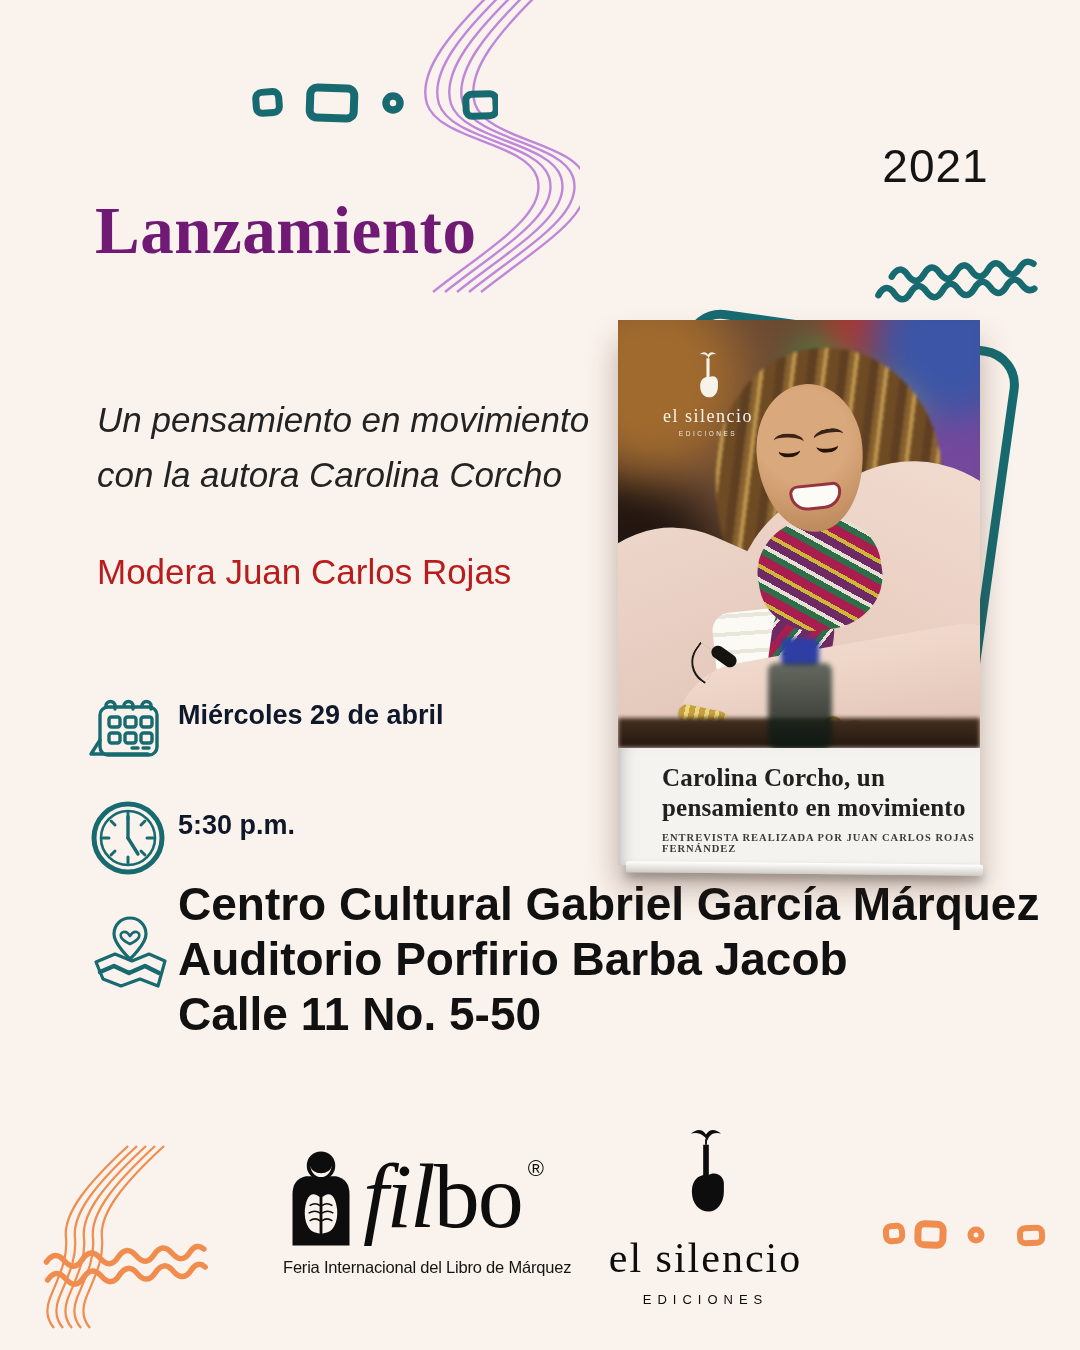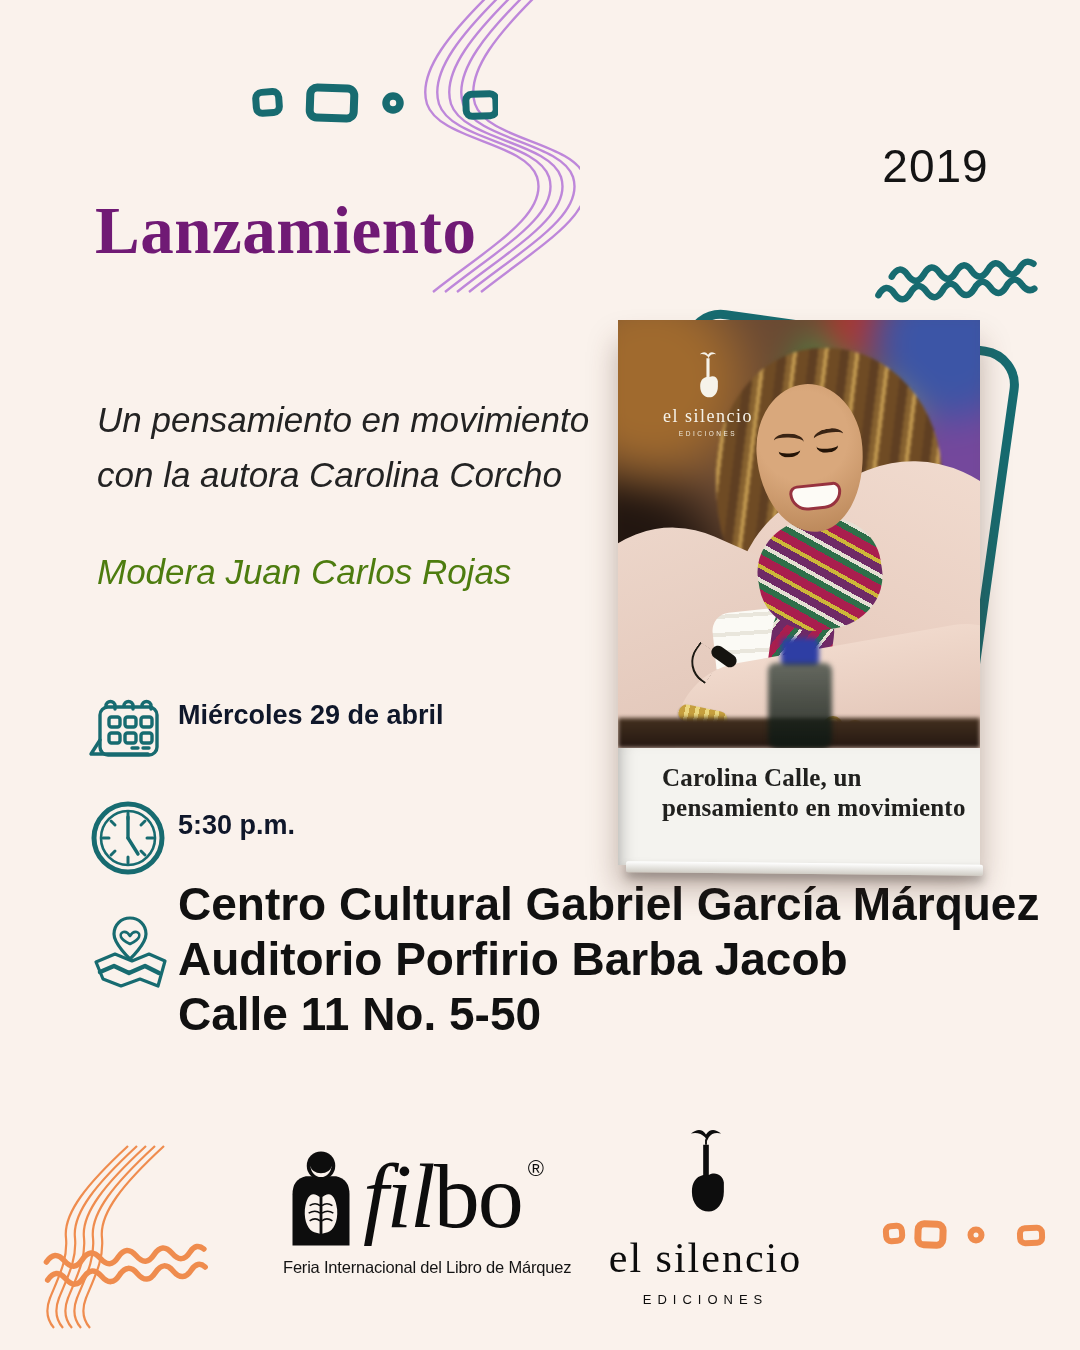--- a/index.html
+++ b/index.html
@@ -25,21 +25,21 @@
   }
   .title{
     left:95px;top:182px;
     font-family:"Liberation Serif",serif;font-weight:700;
     font-size:67px;line-height:96px;color:#701a75;letter-spacing:.5px;
   }
   .subtitle{
     left:97px;top:392px;font-style:italic;font-weight:300;
     font-size:35px;line-height:55px;color:#232323;
   }
-  .moderator{left:97px;top:552px;font-weight:300;font-size:35px;color:#4d7c0f;font-style:italic;}
+  .moderator{left:97px;top:552px;font-weight:300;font-size:35px;color:#b91c1c;}
 
   
   .detail-text{font-weight:700;font-size:27px;color:#0f172a;white-space:nowrap;}
   .venue{left:178px;top:877px;font-weight:700;font-size:46px;line-height:55px;color:#111;}
 
   
   .book-zone{left:592px;top:292px;width:470px;height:625px;}
   .frame-sketch{position:absolute;left:0;top:0;}
   .book{
     position:absolute;left:26px;top:28px;width:362px;height:545px;
@@ -174,21 +174,21 @@
   <svg class="abs squares-top" width="250" height="48" viewBox="0 0 250 48">
     <g fill="none" stroke="#176B70" stroke-linejoin="round">
       <rect x="8" y="12" width="23" height="21" rx="6" stroke-width="7" transform="rotate(-4 19 22)"></rect>
       <rect x="62" y="8" width="44" height="30" rx="7" stroke-width="8" transform="rotate(2 84 23)"></rect>
       <circle cx="145" cy="23" r="7" stroke-width="7.5"></circle>
       <rect x="218" y="14" width="30" height="22" rx="6" stroke-width="7" transform="rotate(-2 233 25)"></rect>
     </g>
   </svg>
 
   <div class="abs city-year">
-    <div>2019</div>
+    <div>2021</div>
   </div>
 
   <svg class="abs waves-teal" width="192" height="50" viewBox="0 0 192 50">
     <g fill="none" stroke="#176B70" stroke-width="6.5" stroke-linecap="round" transform="rotate(-2 96 25)">
       <path d="M20,18 q8,-13 16,-1 q8,12 16,0 q8,-13 16,-1 q8,12 16,0 q8,-13 16,-1 q8,12 16,0 q8,-13 16,-1 q8,12 16,0 q6,-10 14,-4"></path>
       <path d="M6,36 q8,-13 16,-1 q8,12 16,0 q8,-13 16,-1 q8,12 16,0 q8,-13 16,-1 q8,12 16,0 q8,-13 16,-1 q8,12 16,0 q8,-13 16,-1 q6,8 12,4"></path>
     </g>
   </svg>
 
   <div class="abs title">
@@ -294,23 +294,24 @@
           <svg width="40" height="52" viewBox="0 0 60 100" style="margin:0 auto;" fill="#f6f3ea">
             <path d="M14,8 Q24,0 30,9 Q36,0 46,8 Q37,6 33,12 L31,16 L29,12 Q23,6 14,8 Z"></path>
             <path d="M27,16 L33,16 L33,52 C40,48 48,52 49,60 L49,70 C49,83 41,91 33,91 C23,91 15,83 15,70 C15,60 19,54 27,52 Z"></path>
           </svg>
           <div class="nm">el silencio</div>
           <div class="sb">EDICIONES</div>
         </div>
       </div>
       <div class="band">
         <div class="bt">
-          <div>Carolina Calle, un</div>
+          <div>Carolina Corcho, un</div>
           <div>pensamiento en movimiento</div>
         </div>
+        <div class="bc">ENTREVISTA REALIZADA POR JUAN CARLOS ROJAS FERNÁNDEZ</div>
       </div>
     </div>
   </div>
 
   <div class="abs filbo">
     <div class="filbo-row">
       <svg width="76" height="96" viewBox="0 0 80 100">
         <path d="M10,100 L10,46 Q10,30 24,27 L56,27 Q70,30 70,46 L70,100 Z" fill="#0d0d0d"></path>
         <circle cx="40" cy="16" r="15" fill="#0d0d0d"></circle>
         <path d="M29,16 a11,12 0 0 0 22,0 a11,8 0 0 1 -22,0 Z" fill="#FAF2EC"></path>

